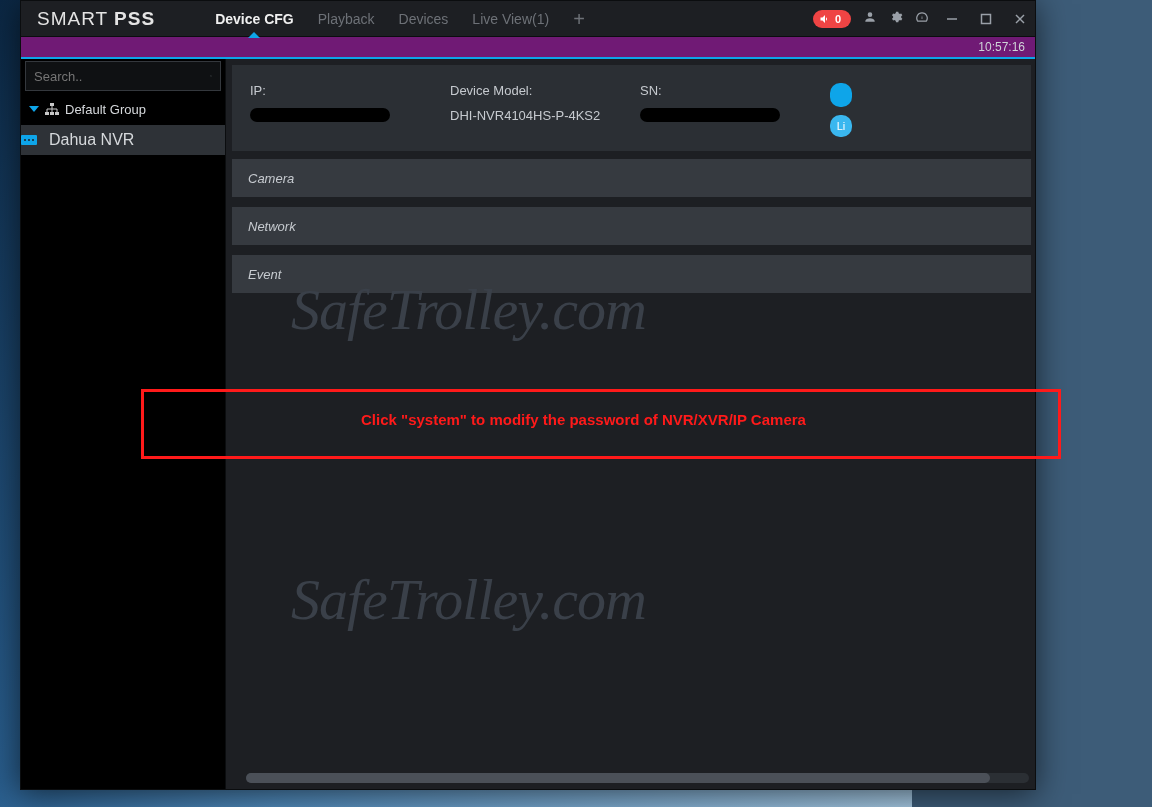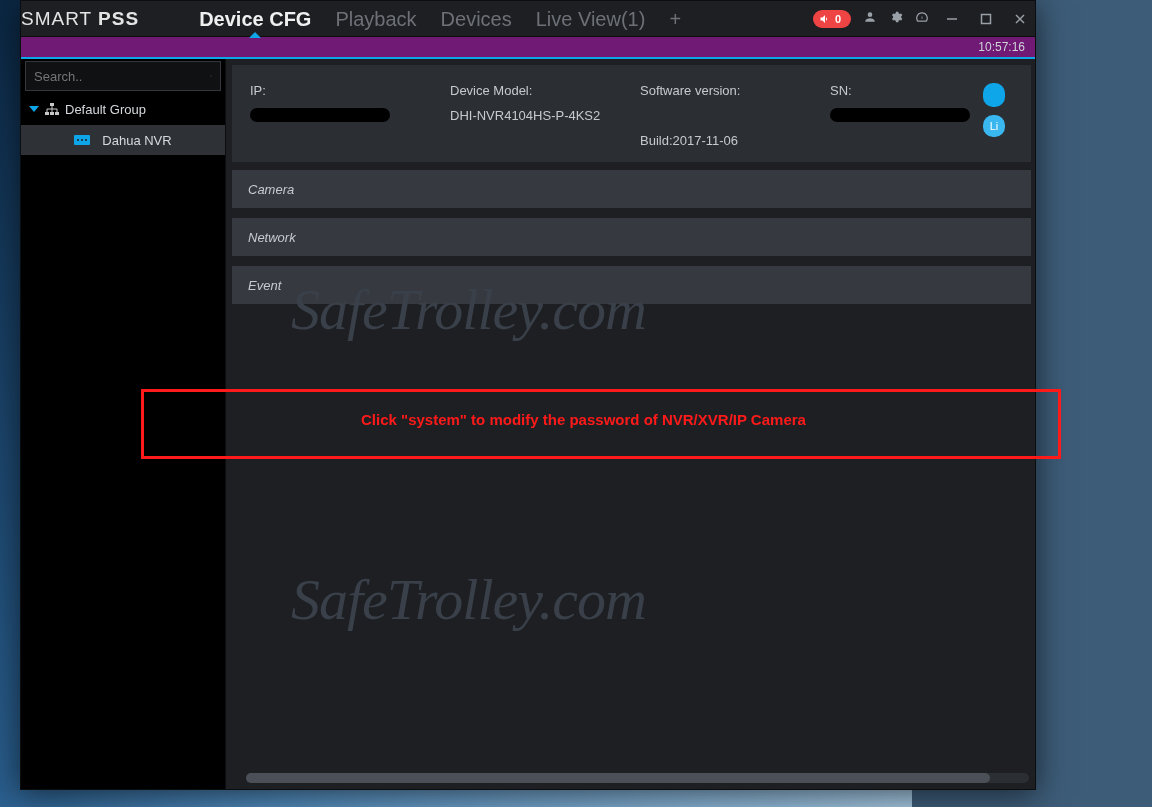--- a/index.html
+++ b/index.html
@@ -41,46 +41,46 @@
       radial-gradient(circle 34px at 170px 740px,#f6f6f6 48%,#3d5c78 52%);
     background-color:#2a4661;
   }
   
   .app{
     position:absolute;left:20px;top:0;width:1016px;height:790px;
     background:#1d1f23;border:1px solid #0b0d0f;box-shadow:0 4px 30px rgba(0,0,0,.6);
     display:flex;flex-direction:column;
   }
   
-  .titlebar{height:36px;display:flex;align-items:center;padding:0 4px 0 0;background:#1d1f23;border-bottom:1px solid #0b0d0f;}
+  .titlebar{height:36px;display:flex;align-items:center;padding:0 4px 0 16px;background:#1d1f23;border-bottom:1px solid #0b0d0f;}
   .logo{font-size:19px;font-weight:300;color:#e4e4e4;letter-spacing:1px;white-space:nowrap;margin-right:60px;}
   .logo b{font-weight:600;}
   .tabs{display:flex;align-items:center;gap:24px;flex:1;}
-  .tab{font-size:20px;color:#6d7177;cursor:pointer;position:relative;line-height:36px;}
+  .tab{font-size:14px;color:#6d7177;cursor:pointer;position:relative;line-height:36px;}
   .tab.active{color:#f0f0f0;font-weight:600;}
   .tab.active::after{content:"";position:absolute;left:50%;bottom:-1px;margin-left:-6px;border:6px solid transparent;border-bottom-color:#0ea5e9;}
   .tab-add{color:#6d7177;font-size:20px;line-height:36px;cursor:pointer;}
   .title-controls{display:flex;align-items:center;gap:12px;}
   .alert-pill{display:flex;align-items:center;background:#ef4444;border-radius:10px;height:18px;padding:0 10px 0 6px;color:#fff;font-size:11px;font-weight:600;gap:4px;}
   .alert-pill svg{width:12px;height:12px;fill:#fff;}
   .tc-icon{color:#9aa0a8;cursor:pointer;}
   .tc-icon svg{width:14px;height:14px;fill:#9aa0a8;}
   .win-btn{width:22px;height:22px;display:flex;align-items:center;justify-content:center;color:#9aa0a8;cursor:pointer;}
   .win-btn svg{width:12px;height:12px;stroke:#9aa0a8;fill:none;stroke-width:1.5;}
   
   .clockbar{height:22px;background:#701a75;border-bottom:2px solid #0ea5e9;display:flex;justify-content:flex-end;align-items:center;padding-right:10px;font-size:12px;color:#cfd3d8;}
   
   .body{flex:1;display:flex;min-height:0;}
   .sidebar{width:205px;background:#000000;border-right:1px solid #0b0d0f;display:flex;flex-direction:column;}
   .search-row{height:30px;margin:2px 4px 4px 4px;background:#0f1113;border:1px solid #34383d;display:flex;align-items:center;padding:0 8px;}
   .search-row input{flex:1;background:transparent;border:none;outline:none;color:#c8c8c8;font-size:13px;}
   .search-row svg{width:16px;height:16px;fill:none;stroke:#9aa0a8;stroke-width:2;}
   .group{display:flex;align-items:center;height:28px;padding:0 8px;color:#d6d9dc;font-size:13px;gap:6px;cursor:pointer;}
   .group svg{flex:none;}
-  .dev-item{display:flex;align-items:center;justify-content:center;height:30px;margin:2px 0;background:#2e3237;color:#d6d9dc;font-size:13px;gap:12px;cursor:pointer;}
+  .dev-item{display:flex;align-items:center;height:30px;margin:2px 0;background:#2e3237;color:#d6d9dc;font-size:16px;gap:12px;cursor:pointer;}
   
   .main{flex:1;display:flex;flex-direction:column;min-width:0;padding:2px 0 2px 2px;position:relative;}
   .info-panel{margin:4px;background:#2b2f34;padding:18px 18px 14px 18px;display:grid;grid-template-columns:200px 190px 190px auto 30px;row-gap:18px;color:#c6cacf;font-size:13px;}
   .info-panel .lbl{display:block;margin-bottom:10px;}
   .info-panel .val{color:#c6cacf;}
   .redact{width:140px;height:14px;border-radius:7px;background:#000;}
   .blue-btn{width:22px;height:24px;background:#0ea5e9;border-radius:10px;}
   .blue-btn.sm{height:22px;background:#3ab7ef;margin-top:8px;color:#fff;font-size:11px;line-height:22px;text-align:center;overflow:hidden;}
   .list{margin:4px;display:flex;flex-direction:column;gap:10px;font-style:italic;}
   .list-item{height:38px;background:#363a40;display:flex;align-items:center;padding:0 16px;color:#c6cacf;font-size:13px;cursor:pointer;}
@@ -198,25 +198,20 @@
       <div class="info-panel">
         <div>
           <span class="lbl">IP:</span>
           <div class="redact"></div>
         </div>
         <div>
           <span class="lbl">Device Model:</span>
           <span class="val">DHI-NVR4104HS-P-4KS2</span>
         </div>
         <div>
-          <span class="lbl">Software version:</span>
-          <span class="val" style="visibility:hidden">.</span>
-          <div style="margin-top:10px" class="val">Build:2017-11-06</div>
-        </div>
-        <div>
           <span class="lbl">SN:</span>
           <div class="redact"></div>
         </div>
         <div>
           <div class="blue-btn"></div>
           <div class="blue-btn sm">Li</div>
         </div>
       </div>
 
       <div class="list">

